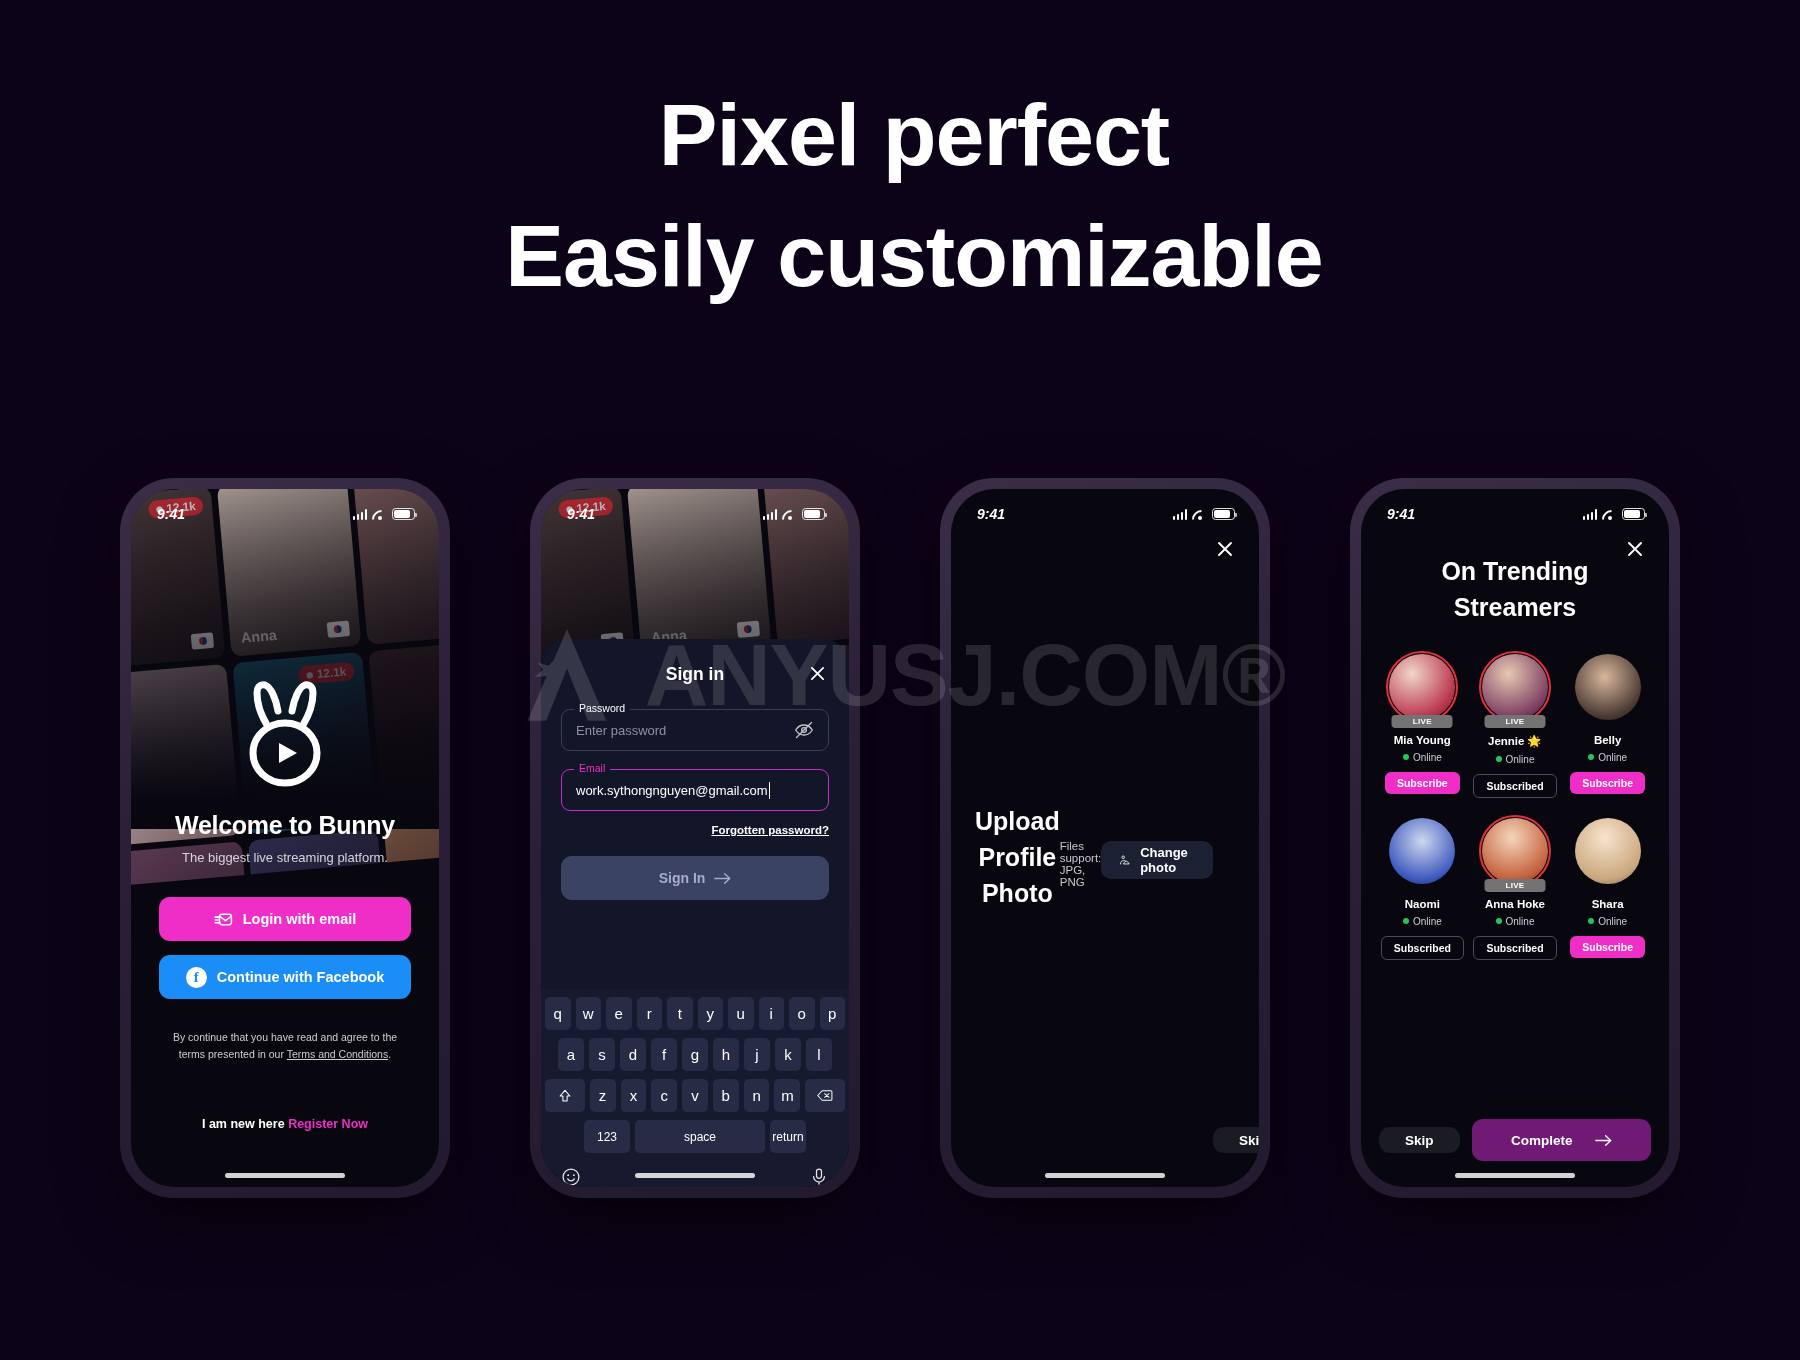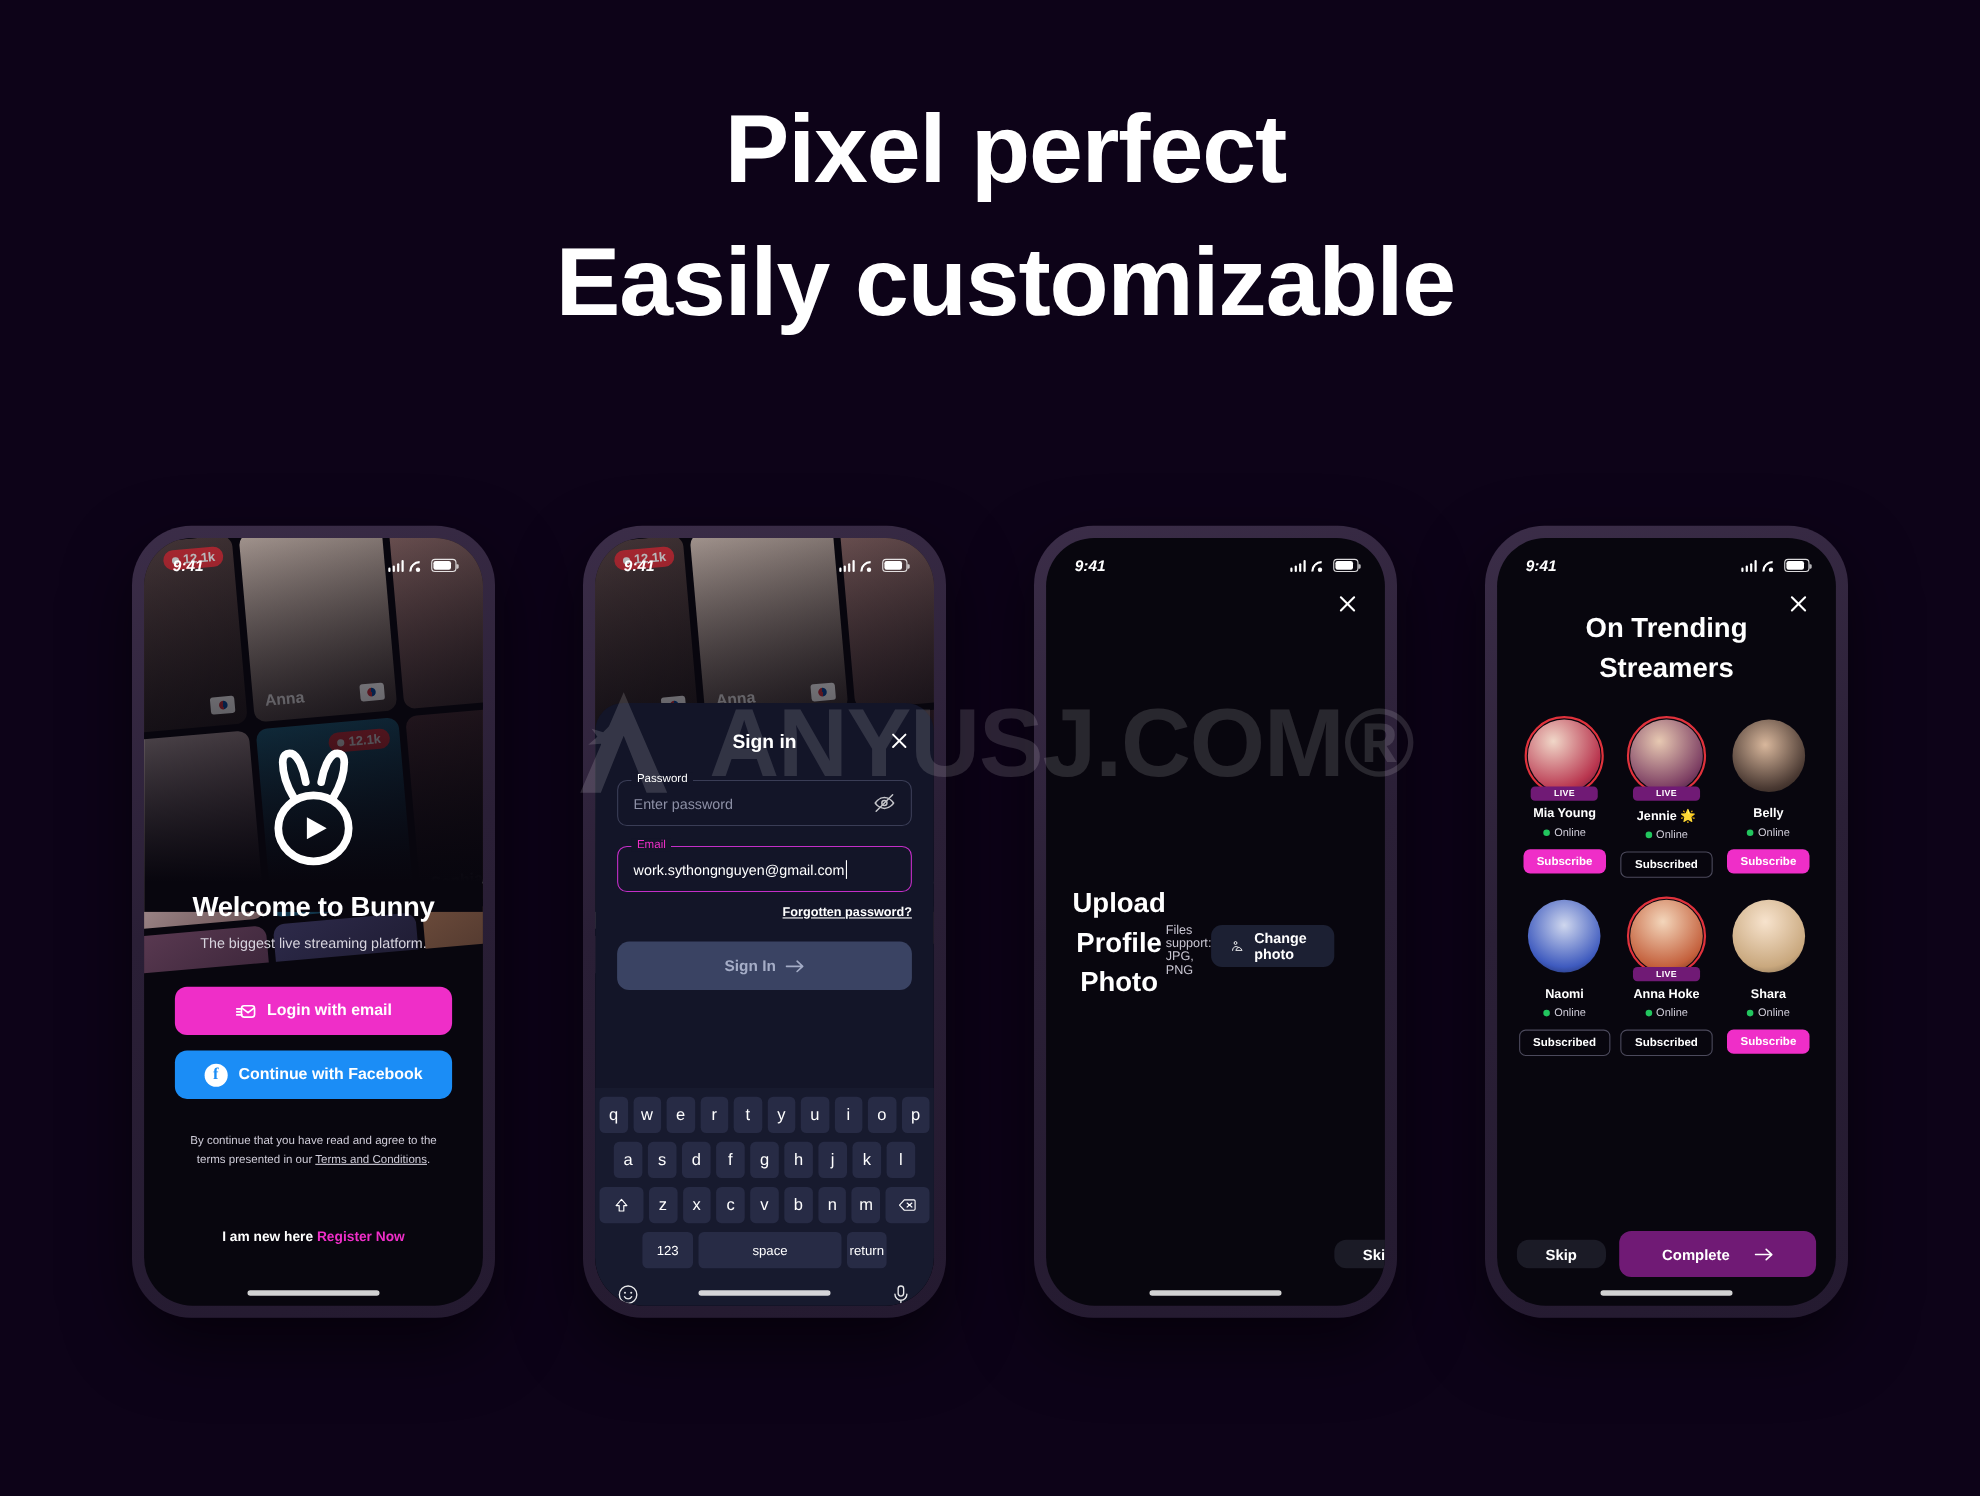--- a/index.html
+++ b/index.html
@@ -268,21 +268,21 @@
     display:grid; grid-template-columns:repeat(3,1fr); row-gap:20px; column-gap:6px;
   }
   .streamer { display:flex; flex-direction:column; align-items:center; }
   .st-ava {
     width:66px;height:66px;border-radius:50%; position:relative; overflow:visible;
   }
   .st-ava .img { width:100%;height:100%;border-radius:50%;overflow:hidden; }
   .st-ava .ring { position:absolute; inset:-3px; border-radius:50%; border:2px solid #e0323c; }
   .live-pill {
     position:absolute; left:50%; bottom:-8px; transform:translateX(-50%);
-    background:#701a75; color:#fff; font-size:8px; font-weight:700;
+    background:#737373; color:#fff; font-size:8px; font-weight:700;
     padding:2px 21px; border-radius:4px; letter-spacing:.3px;
   }
   .st-name { margin-top:14px; font-size:11.5px; font-weight:600; }
   .st-status { margin-top:6px; font-size:10px; color:#cfccd8; display:flex; align-items:center; gap:4px;}
   .dot-on { width:6px;height:6px;border-radius:50%;background:#22c55e; display:inline-block;}
   .st-btn {
     margin-top:9px; font-size:10.5px; font-weight:600; border-radius:6px;
     padding:5px 12px; cursor:pointer; white-space:nowrap;
   }
   .st-btn.sub { background:#ef2ec8; color:#fff; }

